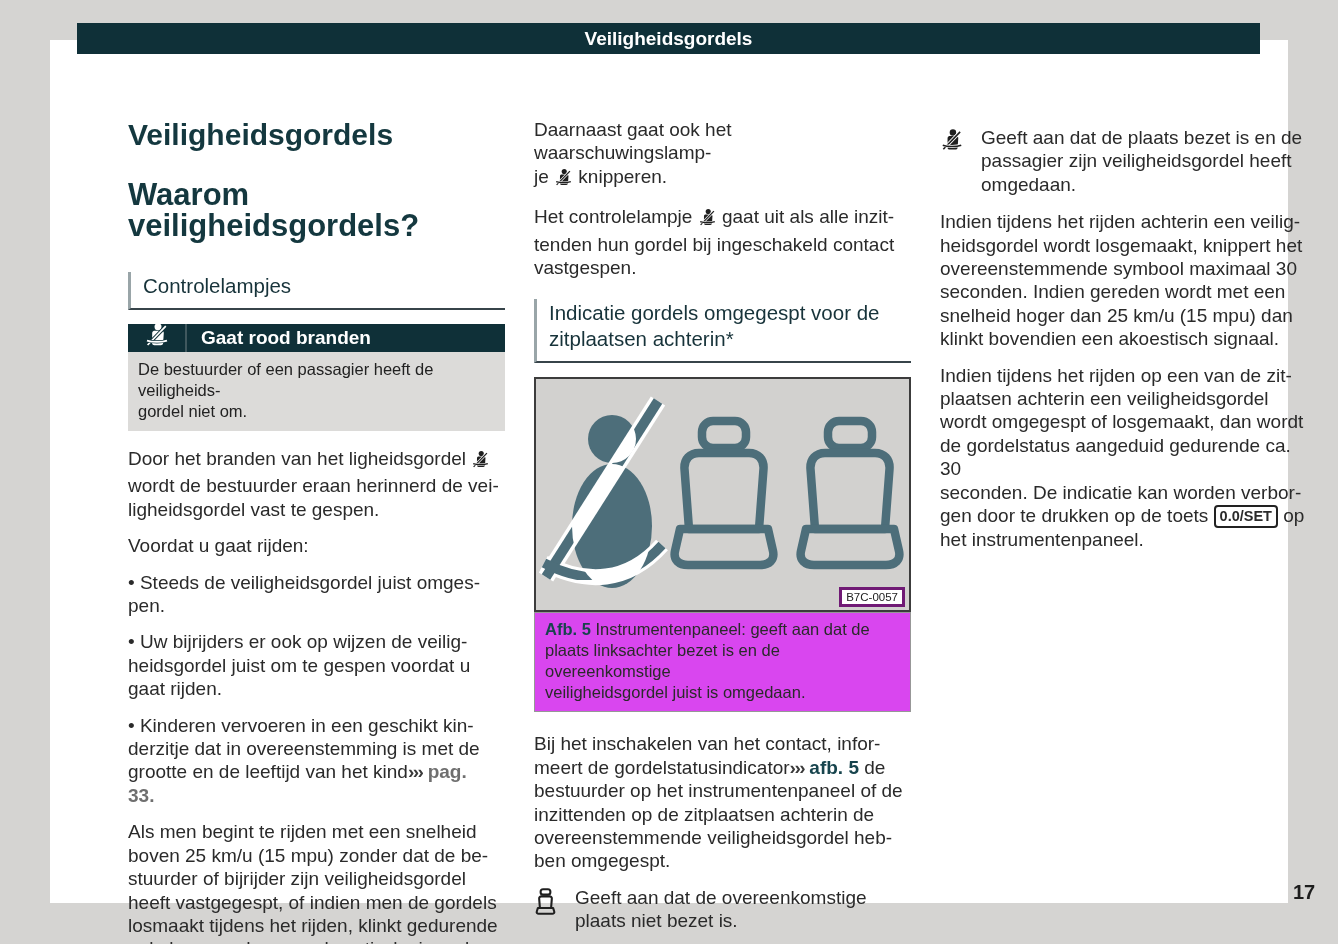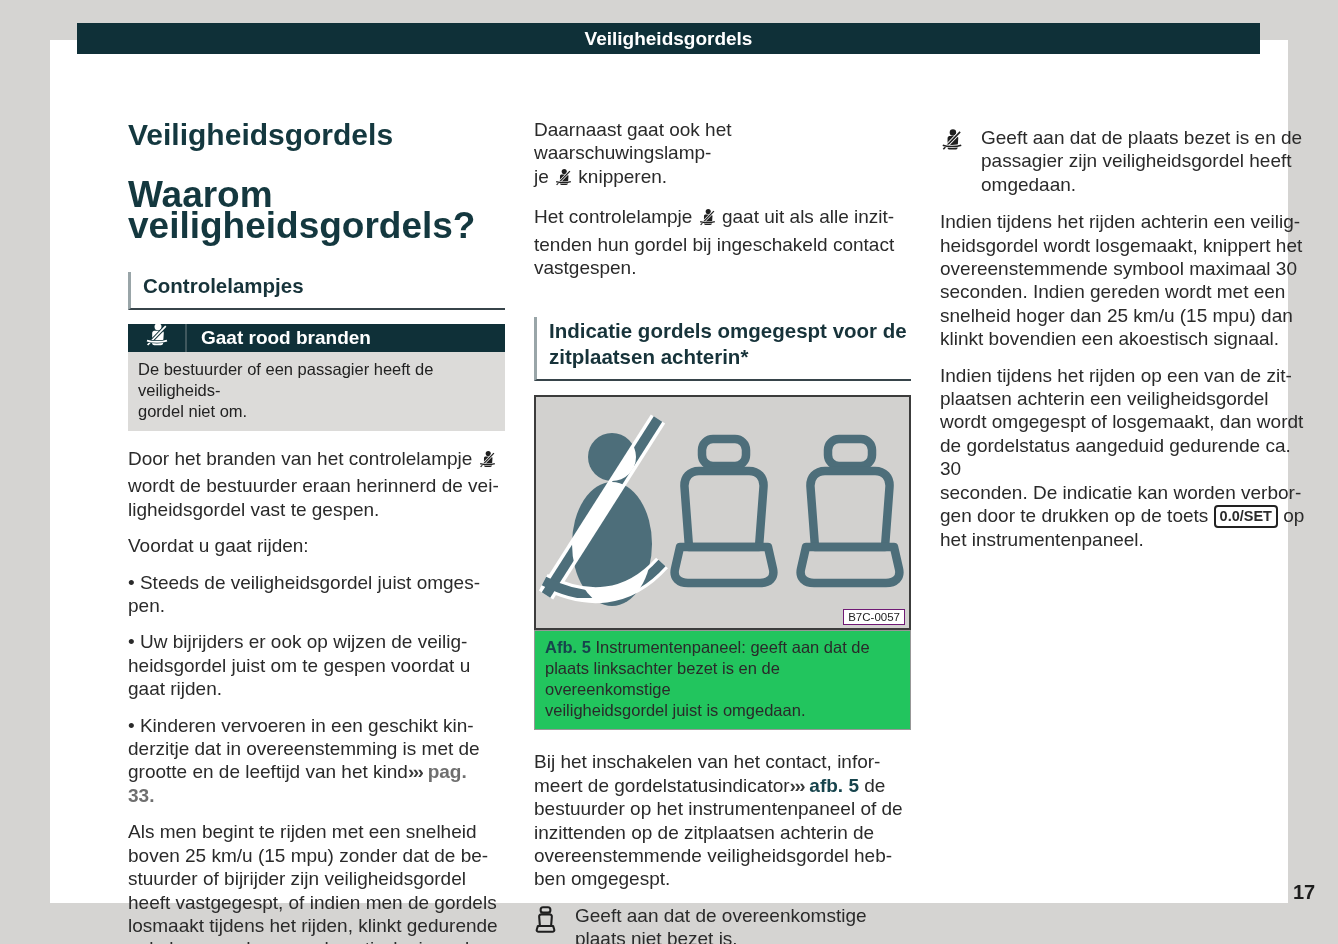--- a/index.html
+++ b/index.html
@@ -5,38 +5,38 @@
   html,body{margin:0;padding:0;width:1338px;height:944px;background:#d5d4d2;
     font-family:"Liberation Sans",sans-serif;overflow:hidden;}
   .page{position:absolute;left:50px;top:40px;width:1238px;height:863px;background:#ffffff;}
   .chapter-bar{position:absolute;left:77px;top:23px;width:1183px;height:31px;background:#0f3038;
     color:#fff;display:flex;align-items:center;justify-content:center;font-size:19px;font-weight:700;z-index:5;}
   .cols{position:absolute;left:78px;top:78px;display:flex;gap:29px;}
   .col{width:377px;color:#2a2a2a;font-size:19px;line-height:23.4px;}
   p{margin:0 0 13px 0;white-space:pre-line;}
   .mt{margin-top:7px;}
   h1{color:#14383f;font-size:30px;line-height:34px;margin:0 0 27px 0;font-weight:700;}
-  h2{color:#14383f;font-size:37px;line-height:31px;margin:0 0 31px 0;font-weight:700;}
-  .h3{color:#17333a;font-size:20.5px;line-height:26px;font-weight:700;white-space:pre-line;
+  h2{color:#14383f;font-size:31px;line-height:31px;margin:0 0 31px 0;font-weight:700;}
+  .h3{color:#17333a;font-size:20.5px;line-height:26px;font-weight:400;white-space:pre-line;
     border-left:3px solid #99a5a8;border-bottom:2px solid #37444a;padding:1px 0 9px 12px;margin:0 0 14px 0;}
-  .sect-gap{margin-top:38px;}
+  .sect-gap{margin-top:20px;}
   .banner{display:flex;align-items:stretch;background:#0f3038;height:28px;color:#fff;}
   .banner-icon-cell{width:57px;display:flex;align-items:center;justify-content:center;border-right:2px solid #40585e;}
   .banner-label{display:flex;align-items:center;padding-left:14px;font-weight:700;font-size:19px;}
   .note-box{background:#dcdbd9;padding:7px 10px 9px 10px;font-size:16.5px;line-height:21px;
     color:#222;white-space:pre-line;margin:0 0 16px 0;}
   .inl-icon{display:inline-block;vertical-align:-4px;--ink:#1f1f1f;--paper:#fff;}
   .banner .inl-icon{--ink:#ffffff;--paper:#0f3038;vertical-align:middle;}
   .xref-arrows{font-weight:700;color:#3a3a3a;letter-spacing:-1.5px;}
   .xref-gray{font-weight:700;color:#6f6f6f;}
   .xref-teal{font-weight:700;color:#17444d;}
   .figure-box{position:relative;border:2px solid #3c3c3c;background:#d2d1cf;height:231px;margin:1px 0 0 0;}
-  .figure-caption{border:1px solid #979797;background:#22c55e;padding:6px 10px 8px 10px;font-size:16.5px;
+  .figure-caption{border:1px solid #979797;background:#d946ef;padding:6px 10px 8px 10px;font-size:16.5px;
     line-height:21px;color:#2a2a2a;margin:0 0 20px 0;white-space:pre-line;}
-  .fig-code{position:absolute;right:4px;bottom:3px;background:#fff;border:1px solid #701a75;
+  .fig-code{position:absolute;right:4px;bottom:3px;background:#fff;border:3px solid #701a75;
     font-size:11.5px;line-height:14px;padding:0 4px;color:#222;}
   .legend-row{display:flex;gap:11px;margin:6px 0 14px 0;}
   .legend-row .ico{flex:0 0 30px;padding-top:2px;}
   .legend-row .txt{white-space:pre-line;}
   .set-btn{display:inline-block;border:2px solid #222;border-radius:4px;padding:0 4px;
     font-size:14.5px;font-weight:700;line-height:19px;vertical-align:1px;white-space:nowrap;}
   .page-num{position:absolute;left:1293px;top:881px;font-size:20px;font-weight:700;color:#1d1d1d;}
   svg{display:block;}
   .inl-icon svg{display:inline-block;}
 </style>
@@ -79,21 +79,21 @@
         <div class="banner-icon-cell">
             <span class="inl-icon"><svg width="26" height="26" viewBox="0 0 26 26">
                 <use href="#belt-icon-shape"></use>
               </svg></span>
           </div>
         <div class="banner-label">Gaat rood branden</div>
       </div>
       <div class="note-box">De bestuurder of een passagier heeft de veiligheids-
 gordel niet om.</div>
 
-      <p><span>Door het branden van het controlelampje </span><span class="inl-icon"><svg width="19" height="19" viewBox="0 0 26 26">
+      <p><span>Door het branden van het ligheidsgordel </span><span class="inl-icon"><svg width="19" height="19" viewBox="0 0 26 26">
               <use href="#belt-icon-shape"></use>
             </svg></span><span>
 wordt de bestuurder eraan herinnerd de vei-
 ligheidsgordel vast te gespen.</span></p>
 
       <p>Voordat u gaat rijden:</p>
       <p>• Steeds de veiligheidsgordel juist omges-
 pen.</p>
       <p>• Uw bijrijders er ook op wijzen de veilig-
 heidsgordel juist om te gespen voordat u

